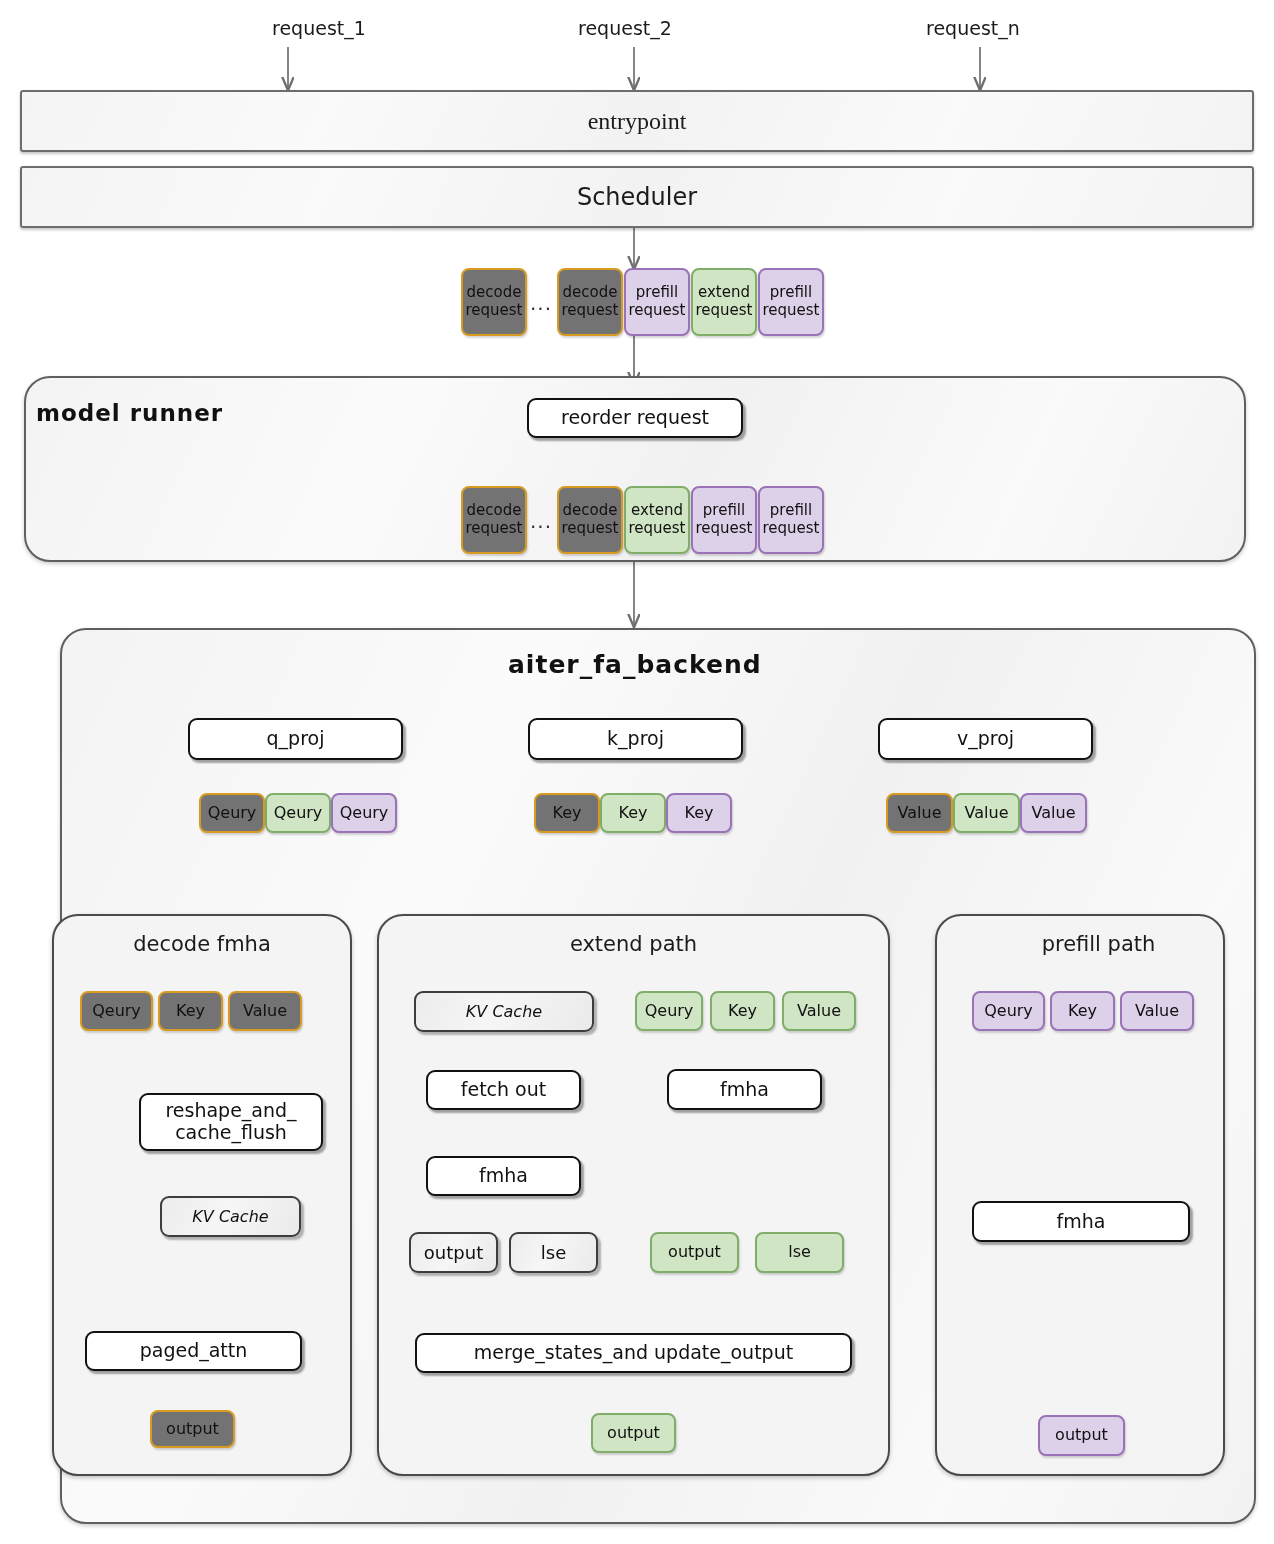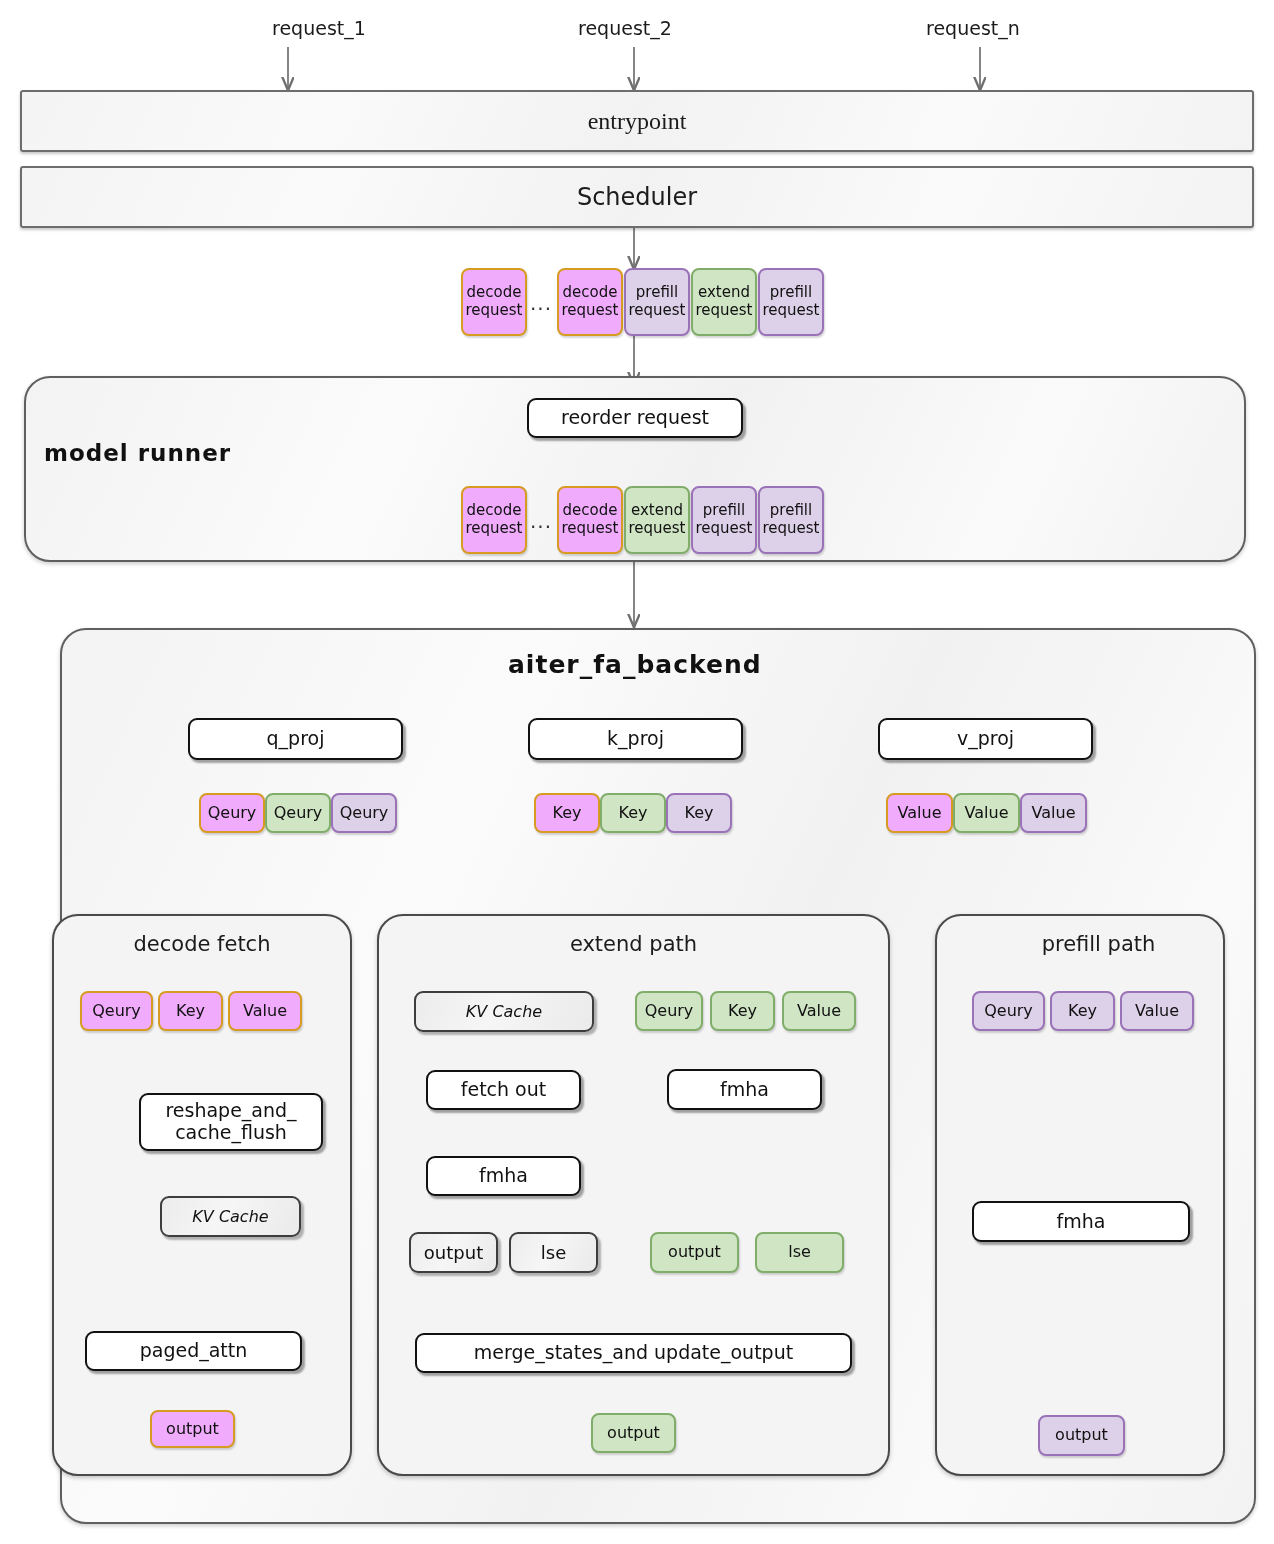--- a/index.html
+++ b/index.html
@@ -45,21 +45,21 @@
     font-size:18px;color:#111;
   }
   .greynode.b{font-weight:normal;font-style:italic;font-size:16px;text-align:right;}
 
   
   .chip{
     display:flex;align-items:center;justify-content:center;text-align:center;
     border-radius:8px;border:2.2px solid;font-size:15px;color:#111;line-height:1.18;
     box-shadow:1px 2px 2px rgba(0,0,0,.17);
   }
-  .c-orange{background:#f0abfc;border-color:#d79b22;}
+  .c-orange{background:#737373;border-color:#d79b22;}
   .c-green {background:#cfe5c4;border-color:#81ad6b;}
   .c-purple{background:#ddd0e9;border-color:#9a72b8;}
 
   .chip.req{font-size:15px;flex-direction:column;}
   .chip.qkv{font-size:16px;}
   .chip.out{font-size:16px;}
 
   .ellipsis{position:absolute;font-size:20px;color:#333;letter-spacing:1px;}
 
   .plainlabel{position:absolute;font-size:19px;color:#1b1b1b;}
@@ -194,21 +194,21 @@
   <div class="chip req c-green abs" style="left:691px;top:268px;width:66px;height:68px;">
     <span>extend</span>
     <span>request</span>
   </div>
   <div class="chip req c-purple abs" style="left:758px;top:268px;width:66px;height:68px;">
     <span>prefill</span>
     <span>request</span>
   </div>
 
   <div class="bigbox abs" style="left:24px;top:376px;width:1222px;height:186px;"></div>
-  <div class="runnerlabel" style="left:44px;top:400px;letter-spacing:1px;margin-top:40px;">model runner</div>
+  <div class="runnerlabel" style="left:36px;top:400px;letter-spacing:1px;">model runner</div>
   <div class="node abs" style="left:527px;top:398px;width:216px;height:40px;">
     <span>reorder request</span>
   </div>
 
   <div class="chip req c-orange abs" style="left:461px;top:486px;width:66px;height:68px;">
     <span>decode</span>
     <span>request</span>
   </div>
   <div class="ellipsis" style="left:530px;top:509px;">...</div>
   <div class="chip req c-orange abs" style="left:557px;top:486px;width:66px;height:68px;">
@@ -265,21 +265,21 @@
     <span>Value</span>
     </div>
   <div class="chip qkv c-green abs" style="left:953px;top:793px;width:67px;height:40px;">
     <span>Value</span>
     </div>
   <div class="chip qkv c-purple abs" style="left:1020px;top:793px;width:67px;height:40px;">
     <span>Value</span>
     </div>
 
   <div class="pathbox abs" style="left:52px;top:914px;width:300px;height:562px;"></div>
-  <div class="pathtitle abs" style="left:52px;top:932px;width:300px;">decode fetch</div>
+  <div class="pathtitle abs" style="left:52px;top:932px;width:300px;">decode fmha</div>
 
   <div class="chip qkv c-orange abs" style="left:80px;top:991px;width:73px;height:40px;">
     <span>Qeury</span>
     </div>
   <div class="chip qkv c-orange abs" style="left:158px;top:991px;width:65px;height:40px;">
     <span>Key</span>
     </div>
   <div class="chip qkv c-orange abs" style="left:228px;top:991px;width:74px;height:40px;">
     <span>Value</span>
     </div>

